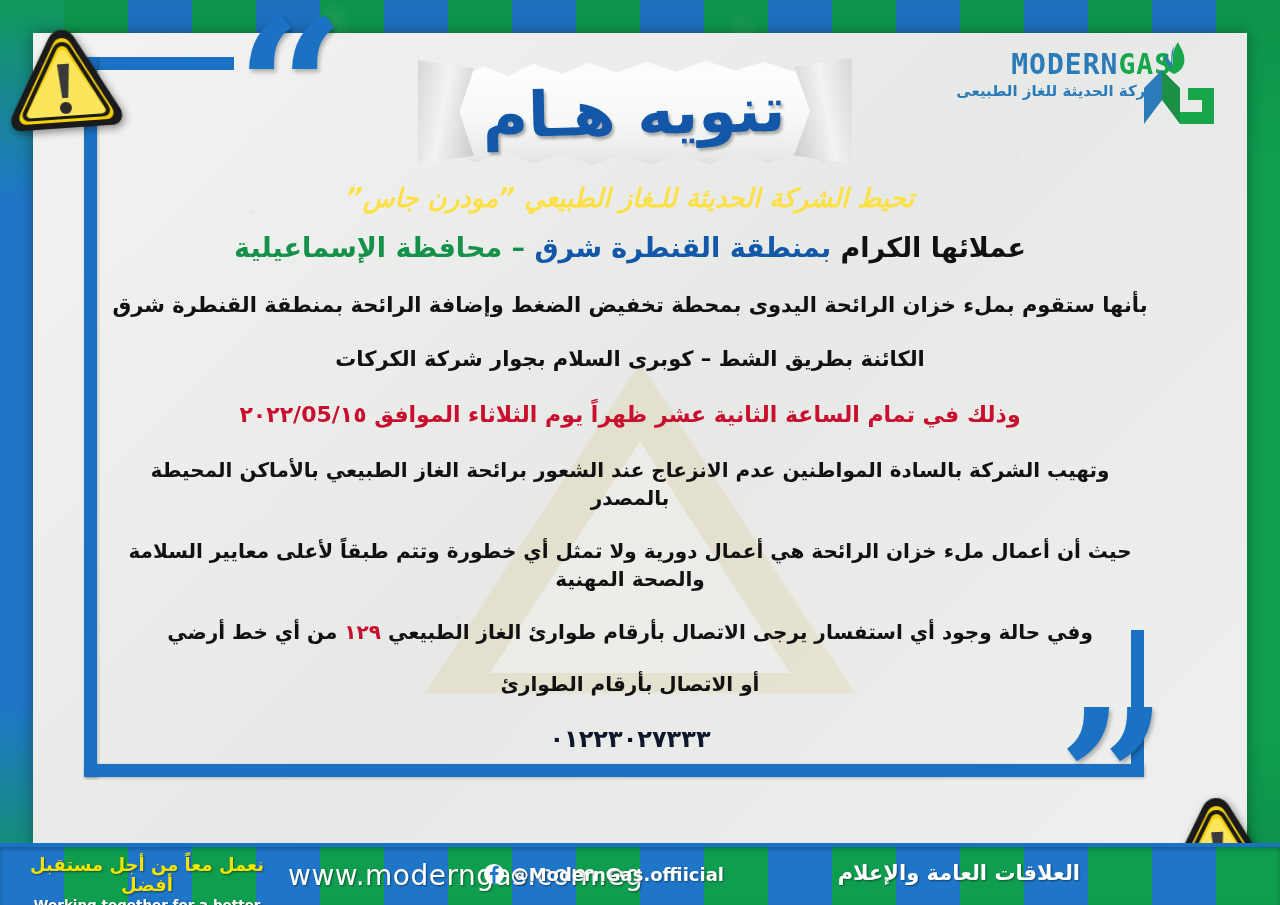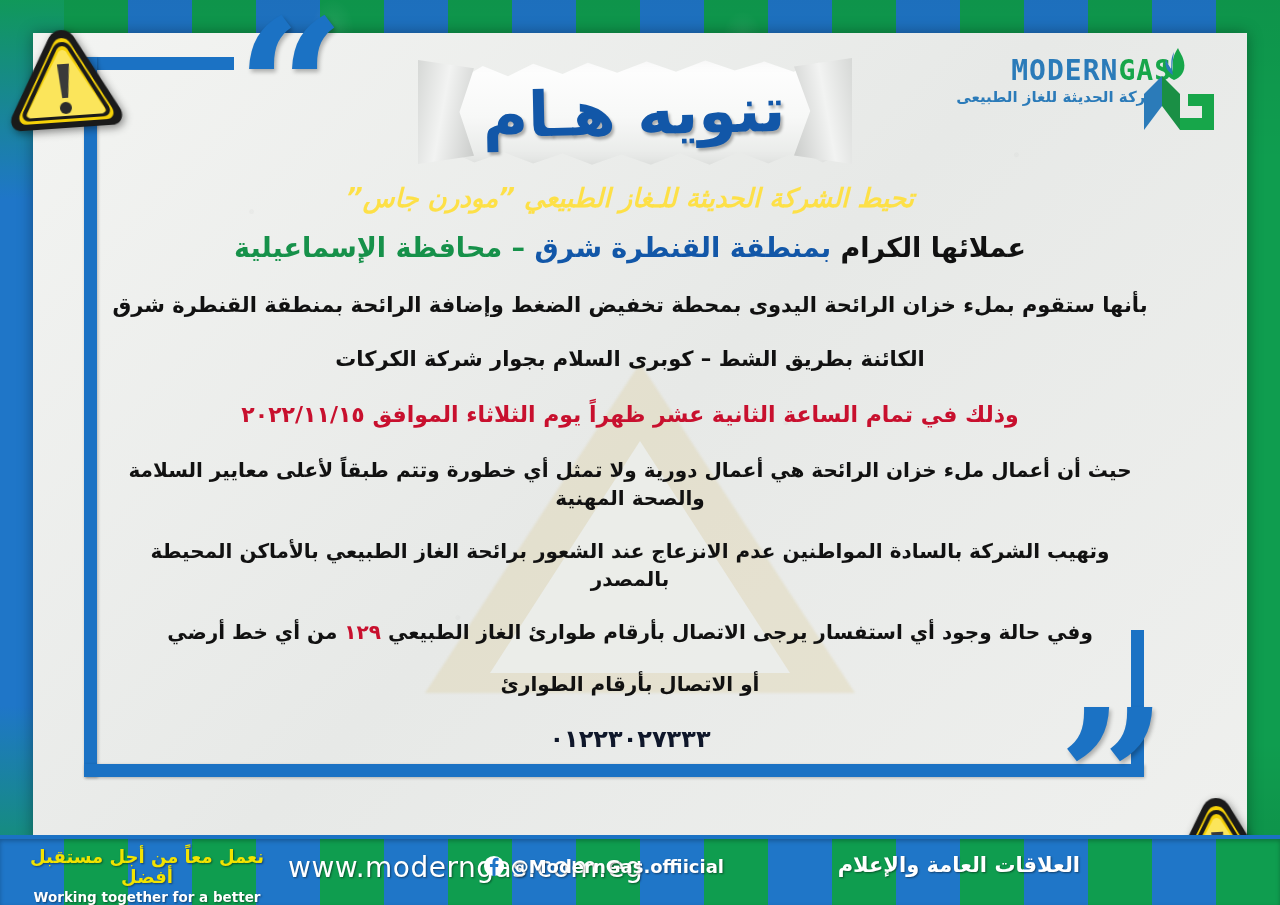--- a/index.html
+++ b/index.html
@@ -128,21 +128,21 @@
   }
   .title-text{
     position:absolute;inset:0;display:flex;align-items:center;justify-content:center;
     color:#1257a8;font-size:62px;font-weight:700;direction:rtl;
     letter-spacing:1px;
     text-shadow:2px 3px 3px rgba(0,0,0,.30);
     transform:rotate(-1.2deg);
   }
 
   
-  .logo{position:absolute;left:990px;top:44px;width:222px;height:92px;}
+  .logo{position:absolute;left:990px;top:38px;width:222px;height:92px;}
   .logo-word{
     position:absolute;right:40px;top:10px;
     font-size:28px;font-weight:700;letter-spacing:1px;
     font-family:"DejaVu Sans Mono","Liberation Mono",monospace;
     white-space:nowrap;
   }
   .logo-modern{color:#2b7bb9;}
   .logo-gas{color:#17a64a;}
   .logo-ar{
     position:absolute;right:40px;top:44px;
@@ -164,21 +164,21 @@
   .c-blue{color:#1257a8;}
   .c-green{color:#16914a;}
   .c-red{color:#c8102e;}
   .l-p{font-size:21px;font-weight:700;margin-bottom:24px;}
   .l-date{font-size:22px;font-weight:700;color:#c8102e;margin-bottom:26px;}
   .l-small{font-size:20px;font-weight:700;margin-bottom:24px;}
   .l-phone{font-size:24px;font-weight:700;color:#0f172a;letter-spacing:2px;margin-top:6px;}
 
   
   .footer{
-    position:absolute;left:0;bottom:0;width:1280px;height:66px;
+    position:absolute;left:0;bottom:0;width:1280px;height:58px;
     background:repeating-linear-gradient(90deg,
         #1f76c8 0px,#1f76c8 64px,#0f9d4f 64px,#0f9d4f 128px);
     box-shadow:inset 0 2px 4px rgba(0,0,0,.25);
   }
   .footer::before{
     content:"";position:absolute;left:0;top:-4px;width:100%;height:4px;
     background:#1b72c4;
   }
   .footer-inner{position:absolute;inset:0;}
   .slogan{
@@ -273,24 +273,24 @@
 </div>
 
 <div class="body">
   <p class="ln l-headline">تحيط الشركة الحديثة للـغاز الطبيعي ”مودرن جاس”</p>
 
   <p class="ln l-sub"><span>عملائها الكرام </span><span class="c-blue">بمنطقة القنطرة شرق </span><span class="c-green">– محافظة الإسماعيلية</span></p>
 
   <p class="ln l-p">بأنها ستقوم بملء خزان الرائحة اليدوى بمحطة تخفيض الضغط وإضافة الرائحة بمنطقة القنطرة شرق</p>
   <p class="ln l-p">الكائنة بطريق الشط – كوبرى السلام بجوار شركة الكركات</p>
 
-  <p class="ln l-date">وذلك في تمام الساعة الثانية عشر ظهراً يوم الثلاثاء الموافق ٢٠٢٢/١١/١٥</p>
-
+  <p class="ln l-date">وذلك في تمام الساعة الثانية عشر ظهراً يوم الثلاثاء الموافق ٢٠٢٢/05/١٥</p>
+
+  <p class="ln l-small">وتهيب الشركة بالسادة المواطنين عدم الانزعاج عند الشعور برائحة الغاز الطبيعي بالأماكن المحيطة بالمصدر</p>
   <p class="ln l-small">حيث أن أعمال ملء خزان الرائحة هي أعمال دورية ولا تمثل أي خطورة وتتم طبقاً لأعلى معايير السلامة والصحة المهنية</p>
-  <p class="ln l-small">وتهيب الشركة بالسادة المواطنين عدم الانزعاج عند الشعور برائحة الغاز الطبيعي بالأماكن المحيطة بالمصدر</p>
 
   <p class="ln l-small"><span>وفي حالة وجود أي استفسار يرجى الاتصال بأرقام طوارئ الغاز الطبيعي </span><span class="c-red">١٢٩</span><span> من أي خط أرضي</span></p>
   <p class="ln l-small">أو الاتصال بأرقام الطوارئ</p>
   <p class="ln l-phone">٠١٢٢٣٠٢٧٣٣٣</p>
 </div>
 
 <div class="footer">
   <div class="footer-inner">
     <div class="slogan">
       <span class="slogan-ar">نعمل معاً من أجل مستقبل أفضل</span>

